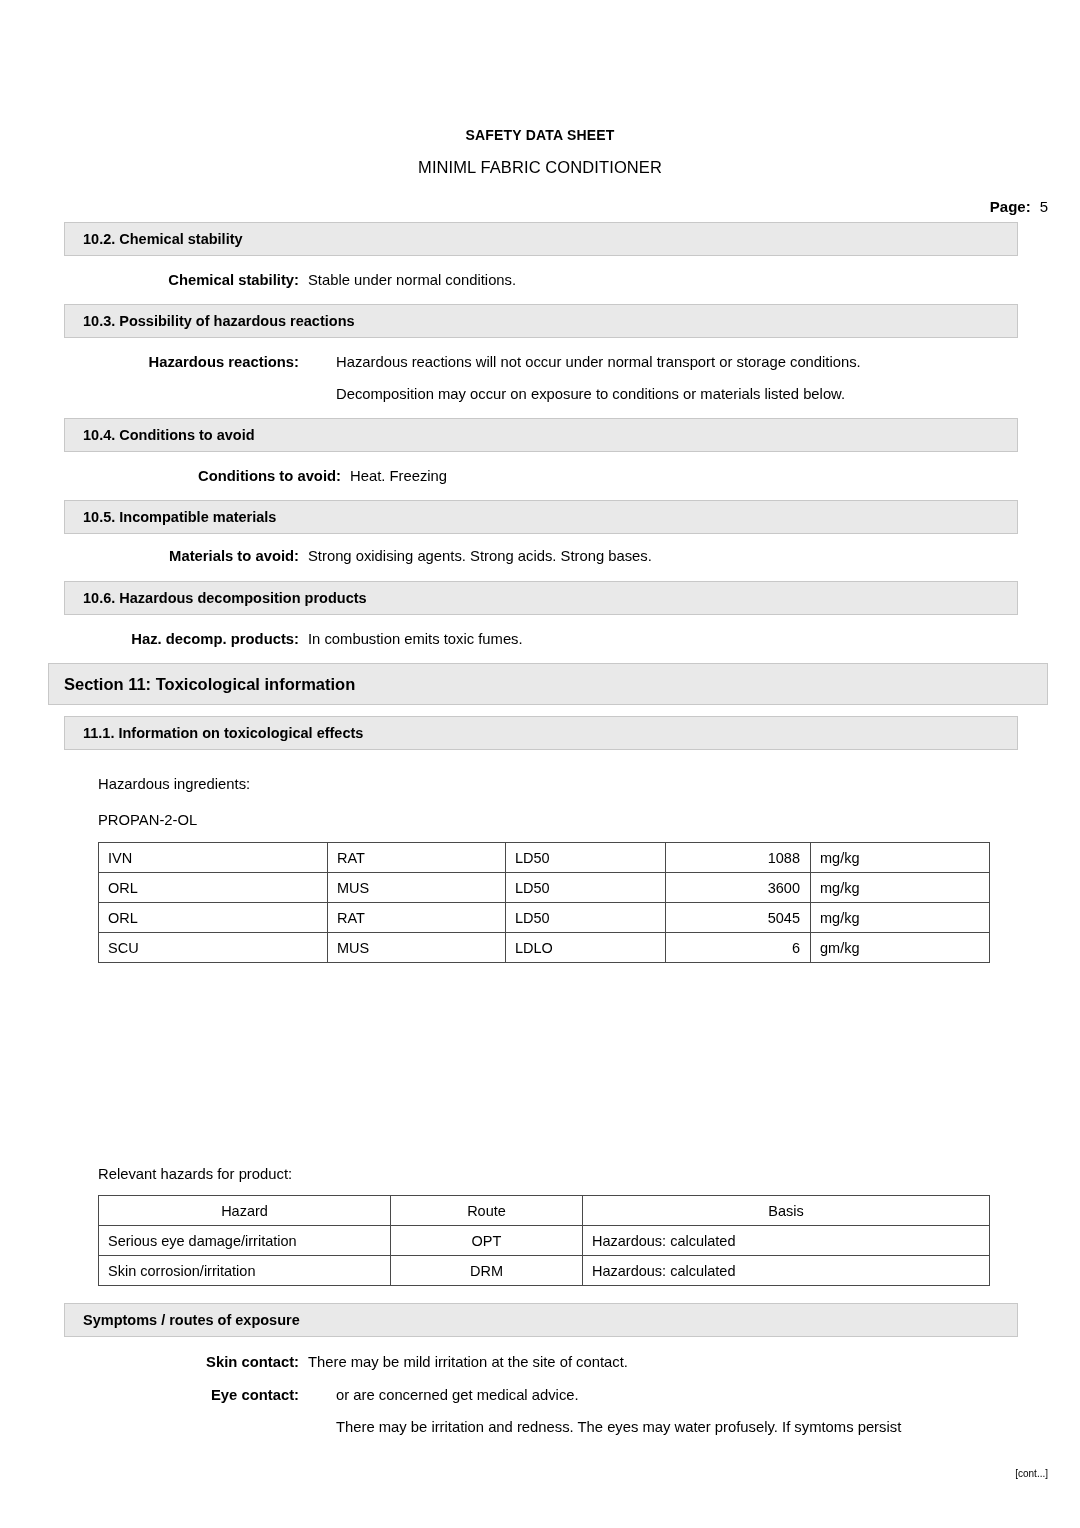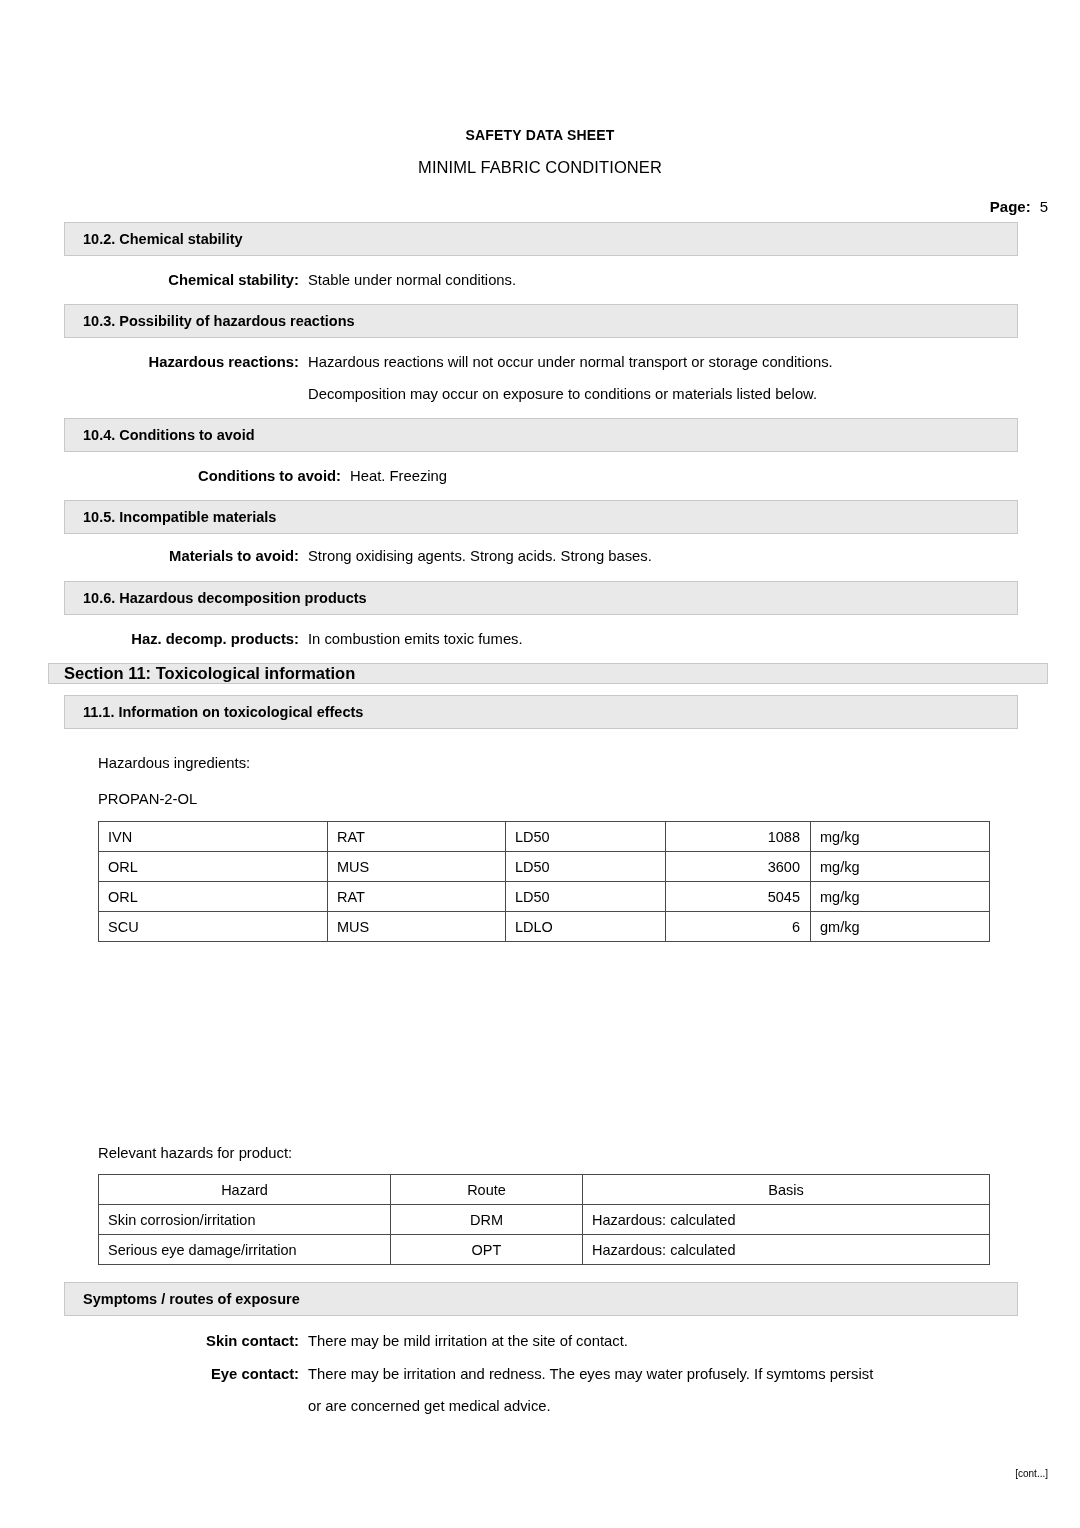--- a/index.html
+++ b/index.html
@@ -65,21 +65,21 @@
   .bar-sub {
     margin-left: 64px;
     margin-right: 62px;
     height: 34px;
     padding-left: 18px;
     font-size: 14.5px;
   }
   .bar-section {
     margin-left: 48px;
     margin-right: 32px;
-    height: 21px;
+    height: 42px;
     padding-left: 15px;
     font-size: 16.5px;
   }
 
   
   .kv {
     display: flex;
     align-items: flex-start;
   }
   .kv-label {
@@ -92,20 +92,21 @@
     box-sizing: border-box;
     line-height: 1.45;
   }
   .kv-value {
     font-size: 14.8px;
     line-height: 1.45;
     flex: 1;
   }
   .kv-value .vline {
     display: block;
+    margin-left: 28px;
   }
   .kv-value .vline + .vline {
     margin-top: 11px;
   }
 
   
   .block-label {
     margin-left: 98px;
     font-weight: normal;
     font-size: 14.8px;
@@ -271,45 +272,45 @@
     </colgroup>
     <thead>
       <tr>
         <th>Hazard</th>
         <th>Route</th>
         <th>Basis</th>
       </tr>
     </thead>
     <tbody>
       <tr>
+        <td>Serious eye damage/irritation</td>
+        <td class="route">OPT</td>
+        <td>Hazardous: calculated</td>
+      </tr>
+      <tr>
         <td>Skin corrosion/irritation</td>
         <td class="route">DRM</td>
         <td>Hazardous: calculated</td>
       </tr>
-      <tr>
-        <td>Serious eye damage/irritation</td>
-        <td class="route">OPT</td>
-        <td>Hazardous: calculated</td>
-      </tr>
     </tbody>
   </table>
 
   <div class="bar bar-sub" style="margin-top:17px;">
     <span>Symptoms / routes of exposure</span>
   </div>
 
   <div class="kv" style="margin-top:15px;">
     <div class="kv-label">Skin contact:</div>
     <div class="kv-value">There may be mild irritation at the site of contact.</div>
   </div>
 
   <div class="kv" style="margin-top:11px;">
     <div class="kv-label">Eye contact:</div>
     <div class="kv-value">
+      <span class="vline">or are concerned get medical advice.</span>
       <span class="vline">There may be irritation and redness. The eyes may water profusely. If symtoms persist</span>
-      <span class="vline">or are concerned get medical advice.</span>
     </div>
   </div>
 
 
   <div class="footer-cont">[cont...]</div>
 
 </div>
 
 </body></html>

